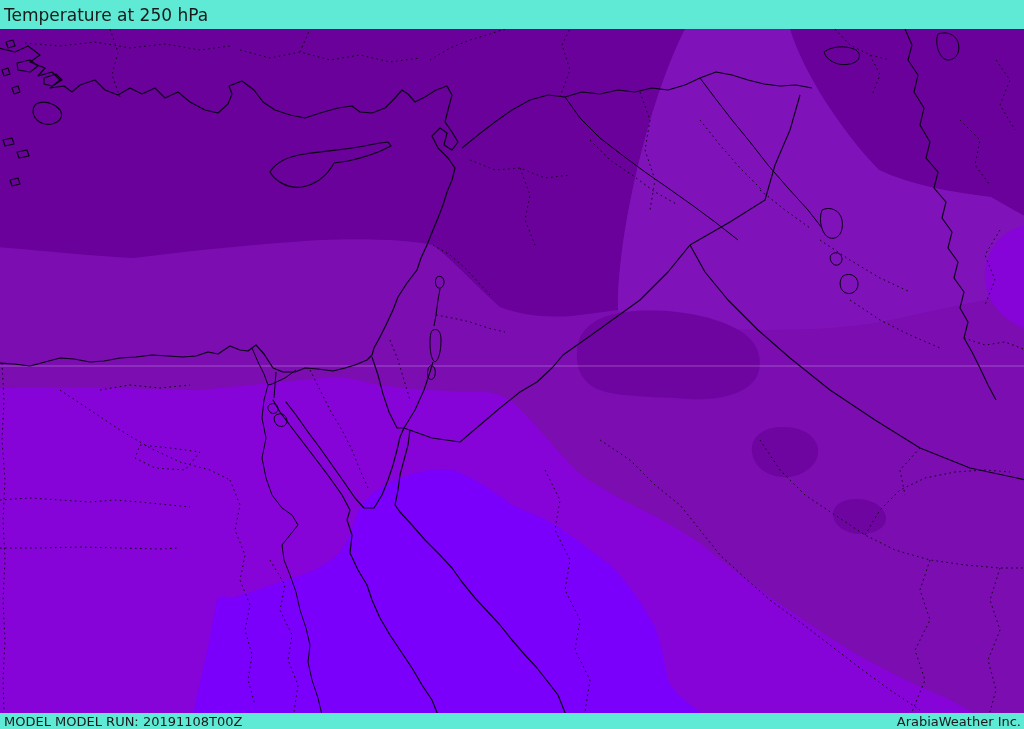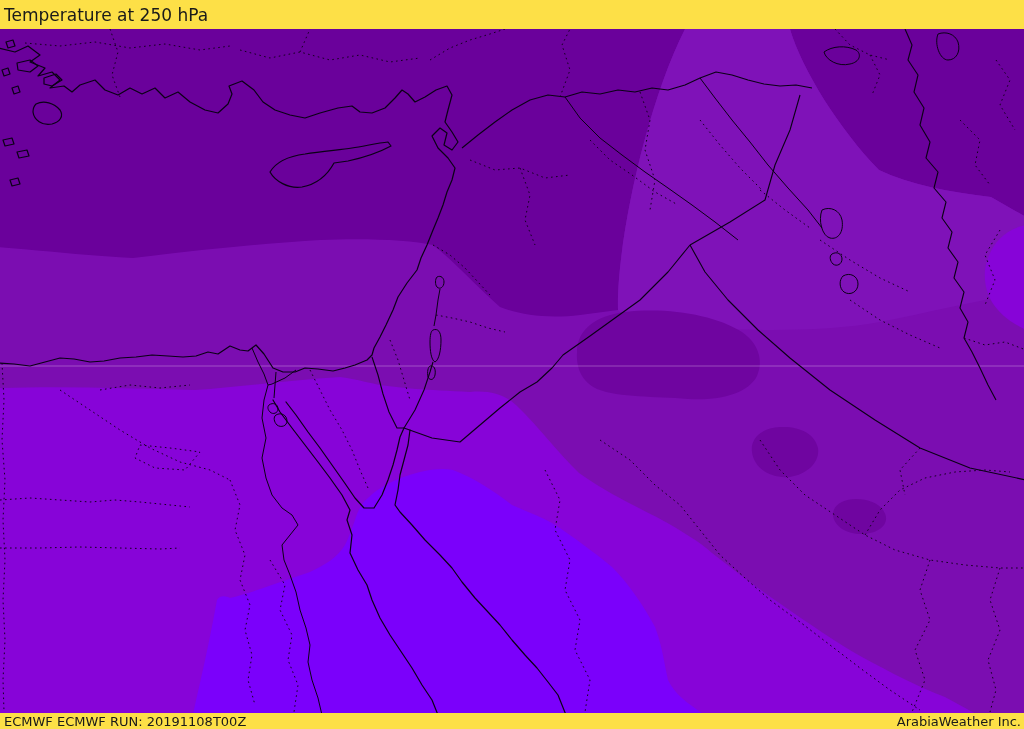--- a/index.html
+++ b/index.html
@@ -1,18 +1,18 @@
 <!DOCTYPE html>
 <html><head>
 <meta charset="utf-8">
 <style>
   html,body{margin:0;padding:0;background:#fff;}
   #app{position:relative;width:1024px;height:729px;overflow:hidden;
        font-family:"DejaVu Sans","Liberation Sans",sans-serif;}
-  .bar{position:absolute;left:0;width:1024px;background:#fde047;color:#1a1a1a;
+  .bar{position:absolute;left:0;width:1024px;background:#5eead4;color:#1a1a1a;
        display:flex;justify-content:space-between;align-items:center;box-sizing:border-box;}
   #topbar{top:0;height:29px;font-size:17px;padding:0 3px 0 4px;}
   #botbar{top:713px;height:16px;font-size:13px;padding:0 3px 0 4px;}
   #mapwrap{position:absolute;top:29px;left:0;width:1024px;height:684px;}
   svg{display:block;}
   .coast{fill:none;stroke:#0b0016;stroke-width:1.2;stroke-linejoin:round;stroke-linecap:round;}
   .river{fill:none;stroke:#0b0016;stroke-width:1;stroke-linejoin:round;}
   .border-solid{fill:none;stroke:#0b0016;stroke-width:1.1;stroke-linejoin:round;}
   .border-dot{fill:none;stroke:#14001f;stroke-width:1;stroke-dasharray:1.6 3.4;stroke-linejoin:round;}
   .lake{fill:none;stroke:#0b0016;stroke-width:1;}
@@ -176,17 +176,17 @@
                M 310,370 L 320,390 L 330,410 L 342,430 L 352,450 L 360,470 L 368,488
                M 390,340 L 398,360 L 404,380 L 410,400"></path>
     </svg>
   </div>
 
   <div id="topbar" class="bar">
     <span>Temperature at 250 hPa</span>
   </div>
 
   <div id="botbar" class="bar">
-    <span>ECMWF ECMWF RUN: 20191108T00Z</span>
+    <span>MODEL MODEL RUN: 20191108T00Z</span>
     <span>ArabiaWeather Inc.</span>
   </div>
 
 </div>
 
 </body></html>

